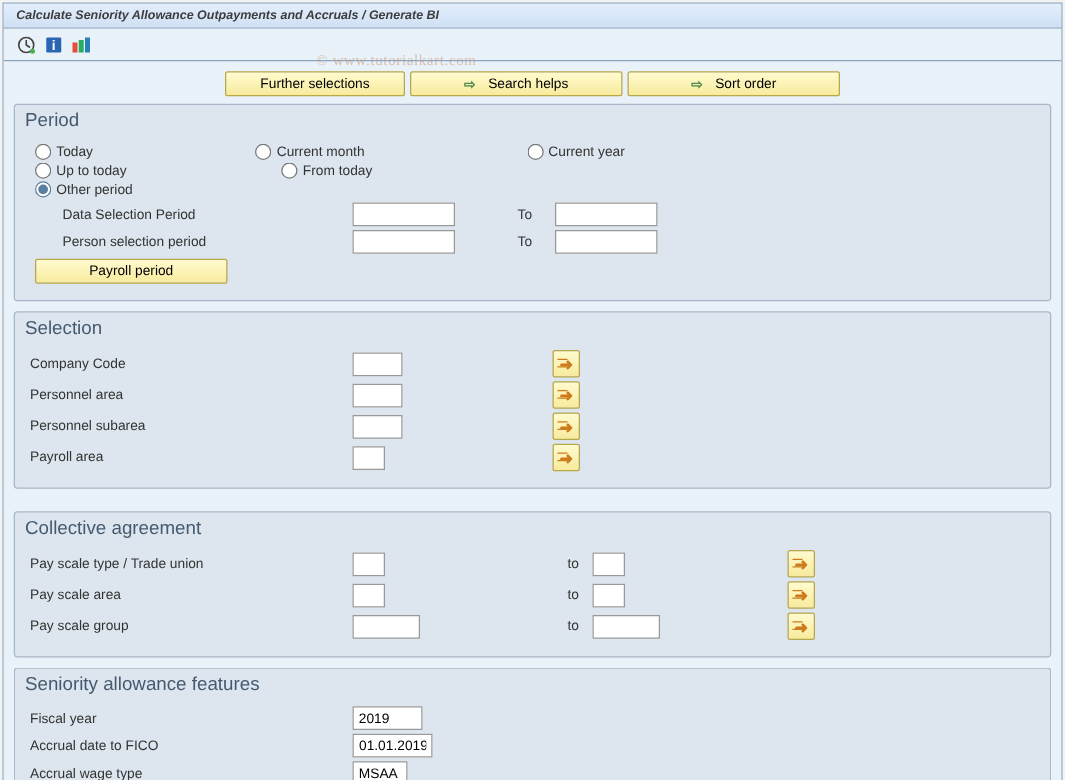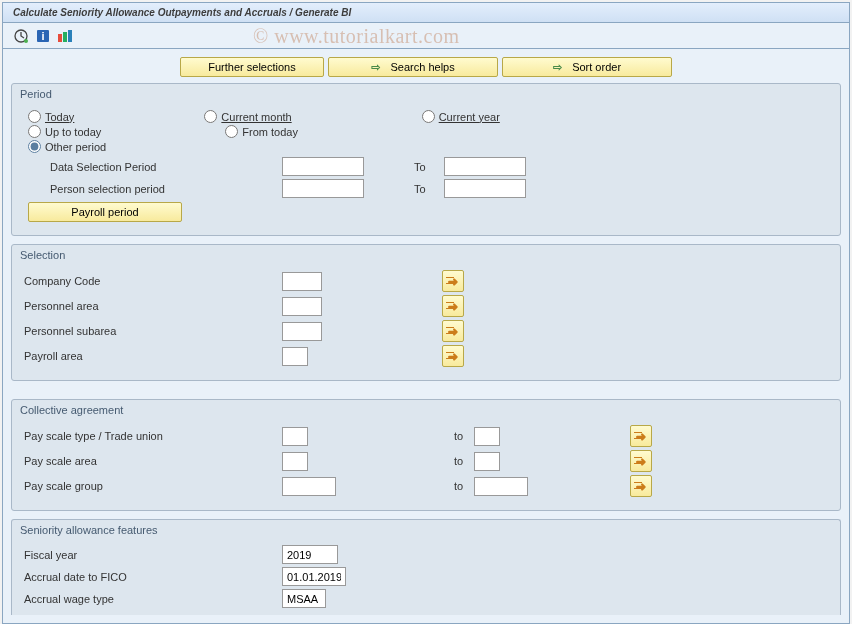--- a/index.html
+++ b/index.html
@@ -89,30 +89,29 @@
   }
   .group {
     background: #dde6ee;
     border: 1px solid #a9b8c8;
     border-radius: 3px;
     margin-bottom: 8px;
   }
   .group-title {
     padding: 4px 8px 0 8px;
     color: #455a70;
-    font-size: 11px;
+    font-size: 15px;
   }
   .group-body {
     padding: 6px 10px 10px 10px;
   }
   .radios {
     display: flex;
     gap: 130px;
     margin: 4px 0 2px 6px;
-    text-decoration: underline;
   }
   .radios2 {
     display: flex;
     gap: 124px;
     margin: 2px 0 2px 6px;
   }
   label.radio {
     display: flex;
     align-items: center;
     gap: 4px;
@@ -138,23 +137,23 @@
   }
   .w80 { width: 82px; }
   .w60 { width: 54px; }
   .w40 { width: 40px; }
   .tol { display:inline-block; width:30px; margin-left:50px;}
   .tol2{ display:inline-block; width:20px; margin-left:26px;}
   .selwrap{ margin-left:120px; }
   .watermark {
     position: absolute;
     left: 250px;
-    top: 2px;
+    top: 18px;
     color: rgba(200,150,120,0.55);
-    font-size: 20px;
+    font-size: 12px;
     font-family: Georgia, serif;
     pointer-events: none;
     letter-spacing: .5px;
   }
   .clock-icon svg, .info-icon svg, .colors-icon svg { display:block;}
   .seprow{ height: 10px; }
 </style>
 </head>
 <body>
 

